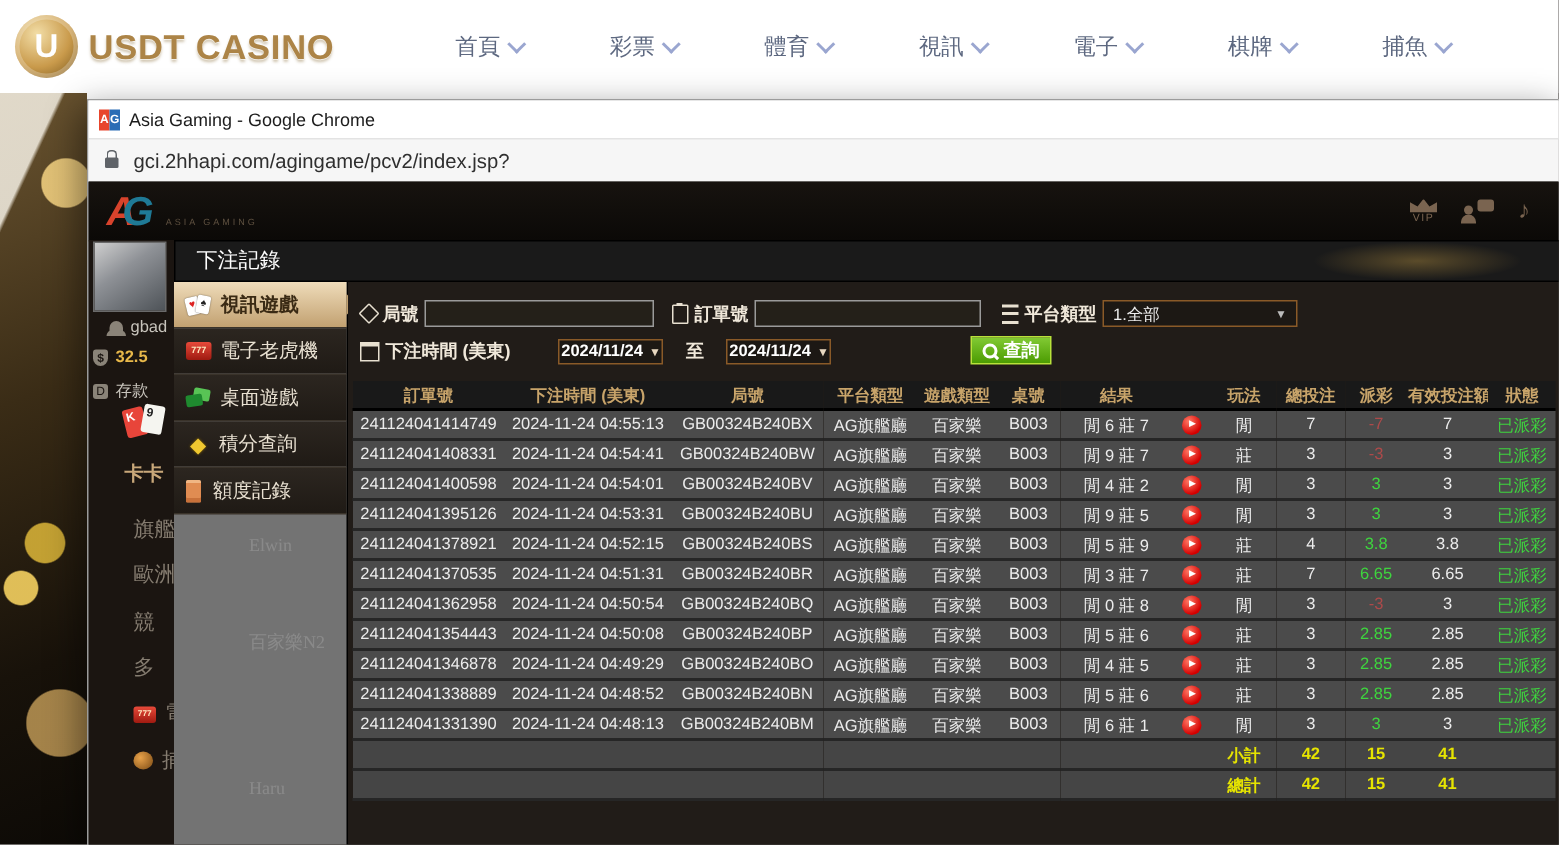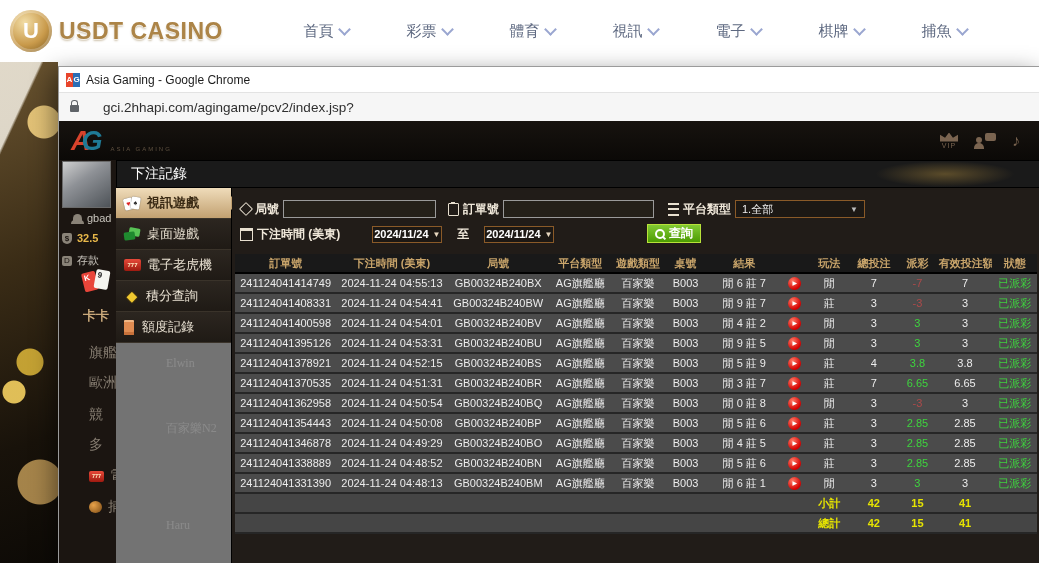--- a/index.html
+++ b/index.html
@@ -33,21 +33,21 @@
   .popup{position:absolute;left:58px;top:66px;width:981px;height:497px;background:#fff;
          border:1px solid #9b9b9b;box-shadow:-4px 6px 22px rgba(0,0,0,.45);z-index:3;}
   .win-titlebar{height:25px;display:flex;align-items:center;gap:6px;padding-left:7px;
                 background:#fff;font-size:12px;color:#1c1c1c;}
   .favicon{display:inline-flex;width:14px;height:14px;flex:none;}
   .favicon i{font-style:normal;width:7px;height:14px;font-size:8px;font-weight:bold;color:#fff;
              display:flex;align-items:center;justify-content:center;}
   .favicon i:first-child{background:#e8452c;}
   .favicon i:last-child{background:#2a6db5;}
   .url-bar{height:28px;background:#f6f6f6;border-top:1px solid #e3e3e3;border-bottom:1px solid #d6d6d6;
-           display:flex;align-items:center;gap:24px;padding-left:11px;font-size:13.5px;color:#2f2f2f;}
+           display:flex;align-items:center;gap:10px;padding-left:11px;font-size:13.5px;color:#2f2f2f;}
   .lock-icon{width:9px;height:7px;background:#5f6368;border-radius:1px;position:relative;flex:none;margin-top:3px;}
   .lock-icon::before{content:"";position:absolute;left:1px;top:-5px;width:5px;height:5px;
                      border:1.5px solid #5f6368;border-bottom:none;border-radius:3px 3px 0 0;}
   
   .ag-area{position:absolute;left:0;top:54px;right:0;bottom:0;background:#16120f;overflow:hidden;}
   .ag-topbar{height:39px;background:linear-gradient(#17130f,#0b0907);border-bottom:1px solid #383024;
              display:flex;align-items:center;padding:0 12px;}
   .ag-logo{display:flex;align-items:flex-end;cursor:pointer;}
   .la{color:#d8432c;font-size:27px;font-weight:900;font-style:italic;line-height:30px;}
   .lg{color:#1f7a96;font-size:27px;font-weight:900;font-style:italic;line-height:30px;margin-left:-9px;}
@@ -296,31 +296,31 @@
       <div class="modal-body">
         <div class="m-sidebar">
             <div class="m-item sel">
               <span class="icon cards-icon">
                 <i class="c1">♥</i>
                 <i class="c2">♠</i>
               </span>
               <span class="m-lbl">視訊遊戲</span>
             </div>
             <div class="m-item">
+              <span class="icon slot-icon">
+                <i class="s7">777</i>
+              </span>
+              <span class="m-lbl">電子老虎機</span>
+            </div>
+            <div class="m-item">
               <span class="icon tablegame-icon">
                 <i class="tg2"></i>
                 <i class="tg1"></i>
               </span>
               <span class="m-lbl">桌面遊戲</span>
-            </div>
-            <div class="m-item">
-              <span class="icon slot-icon">
-                <i class="s7">777</i>
-              </span>
-              <span class="m-lbl">電子老虎機</span>
             </div>
             <div class="m-item">
               <span class="icon gem-icon"><i class="gm">◆</i></span>
               <span class="m-lbl">積分查詢</span>
             </div>
             <div class="m-item">
               <span class="icon doc-icon">
                 <i class="dc"></i>
               </span>
               <span class="m-lbl">額度記錄</span>

